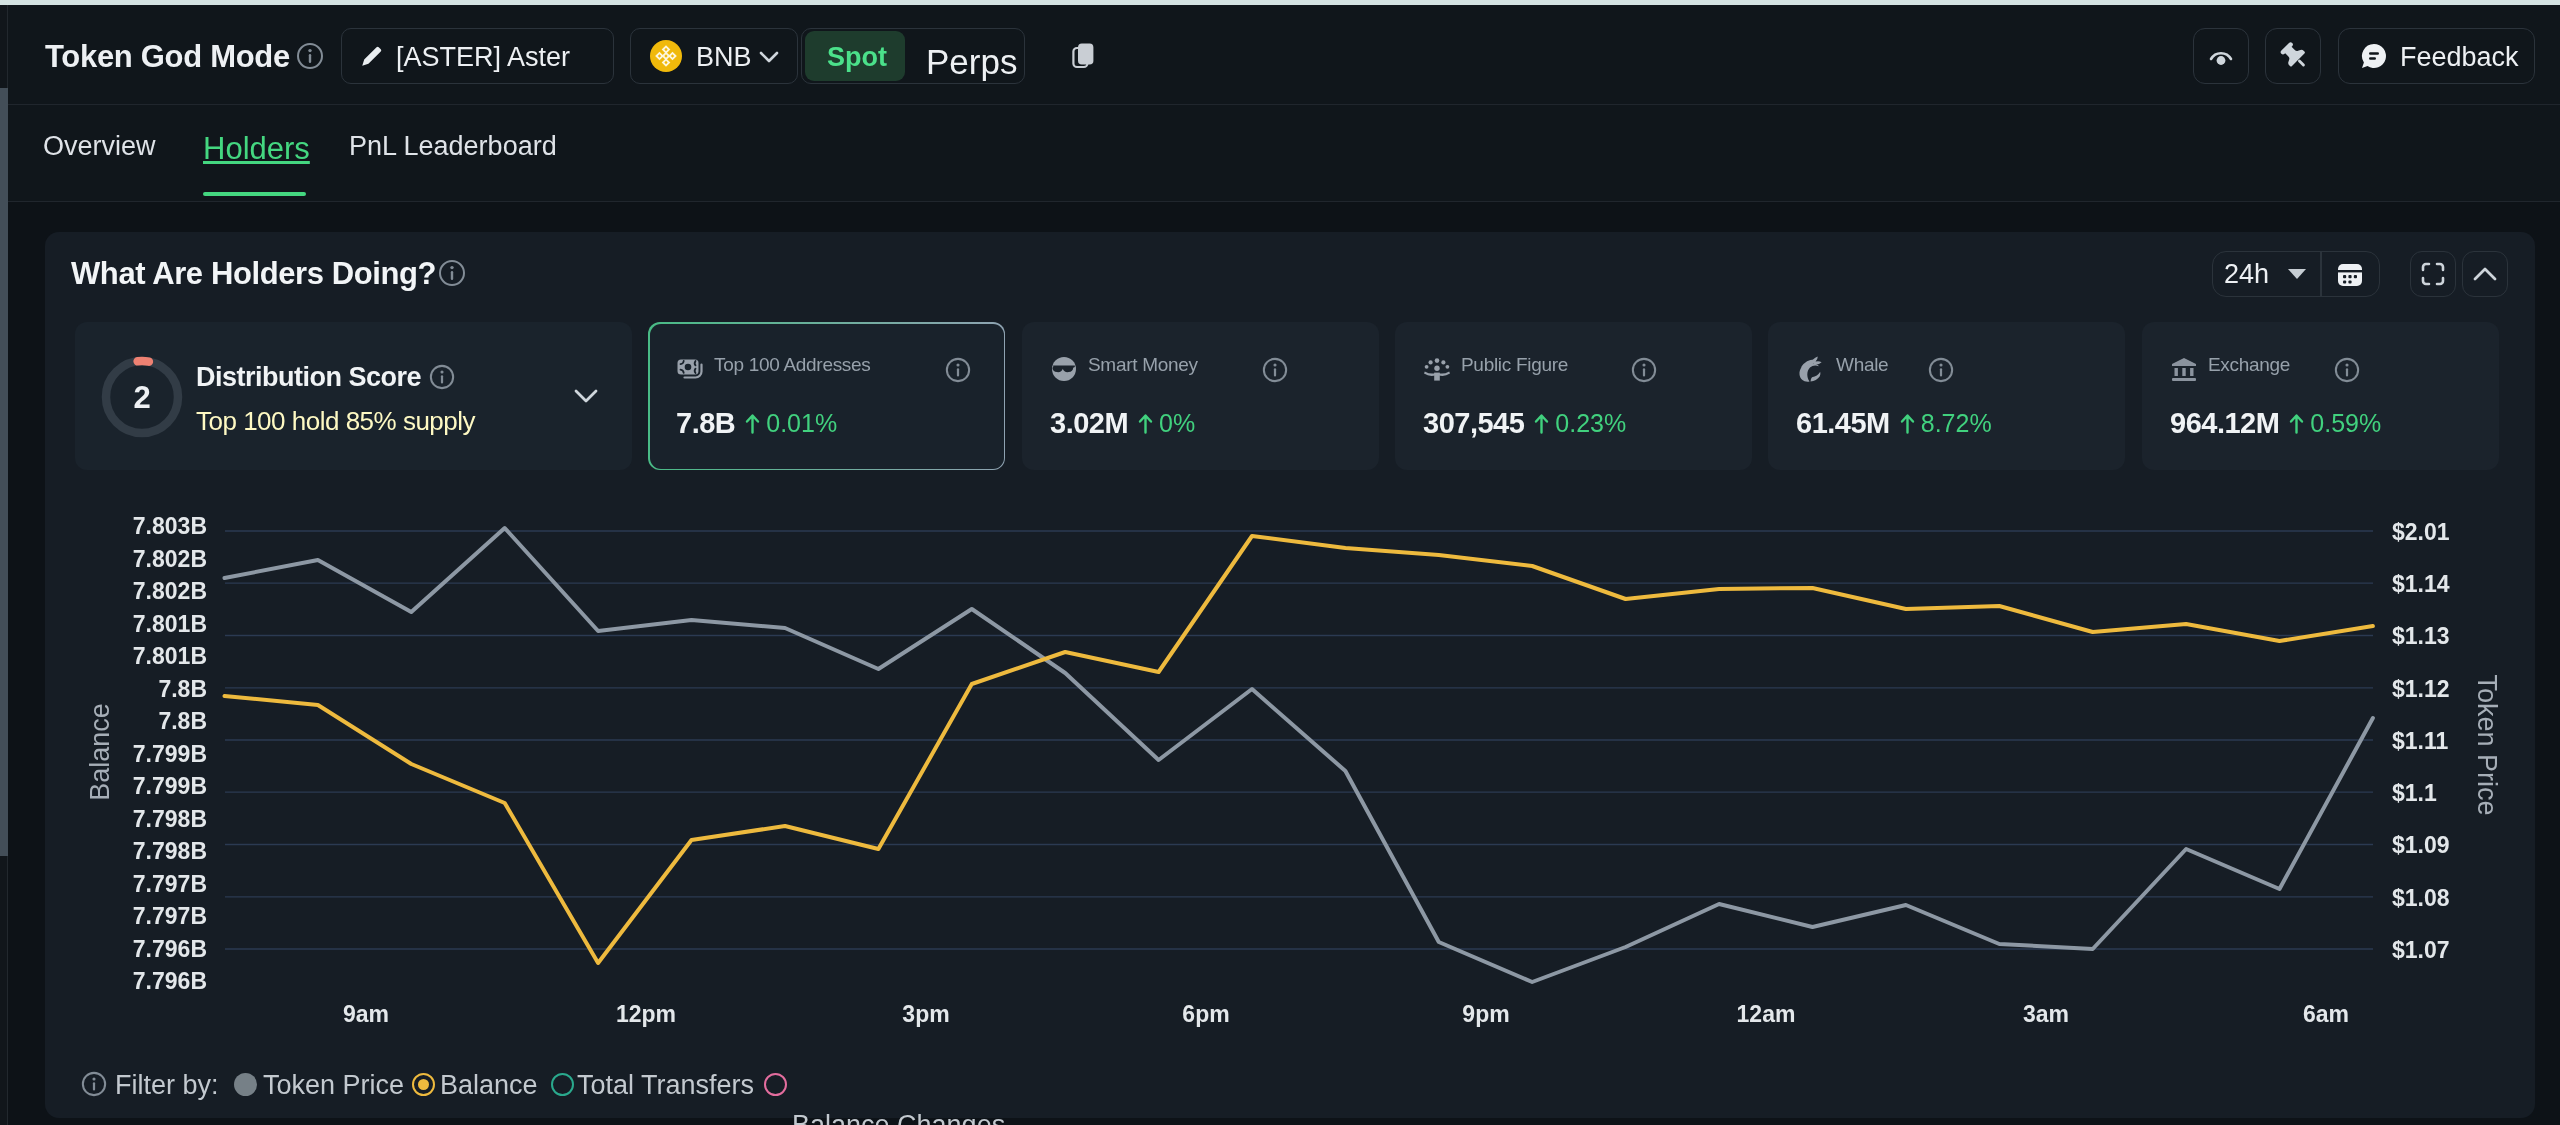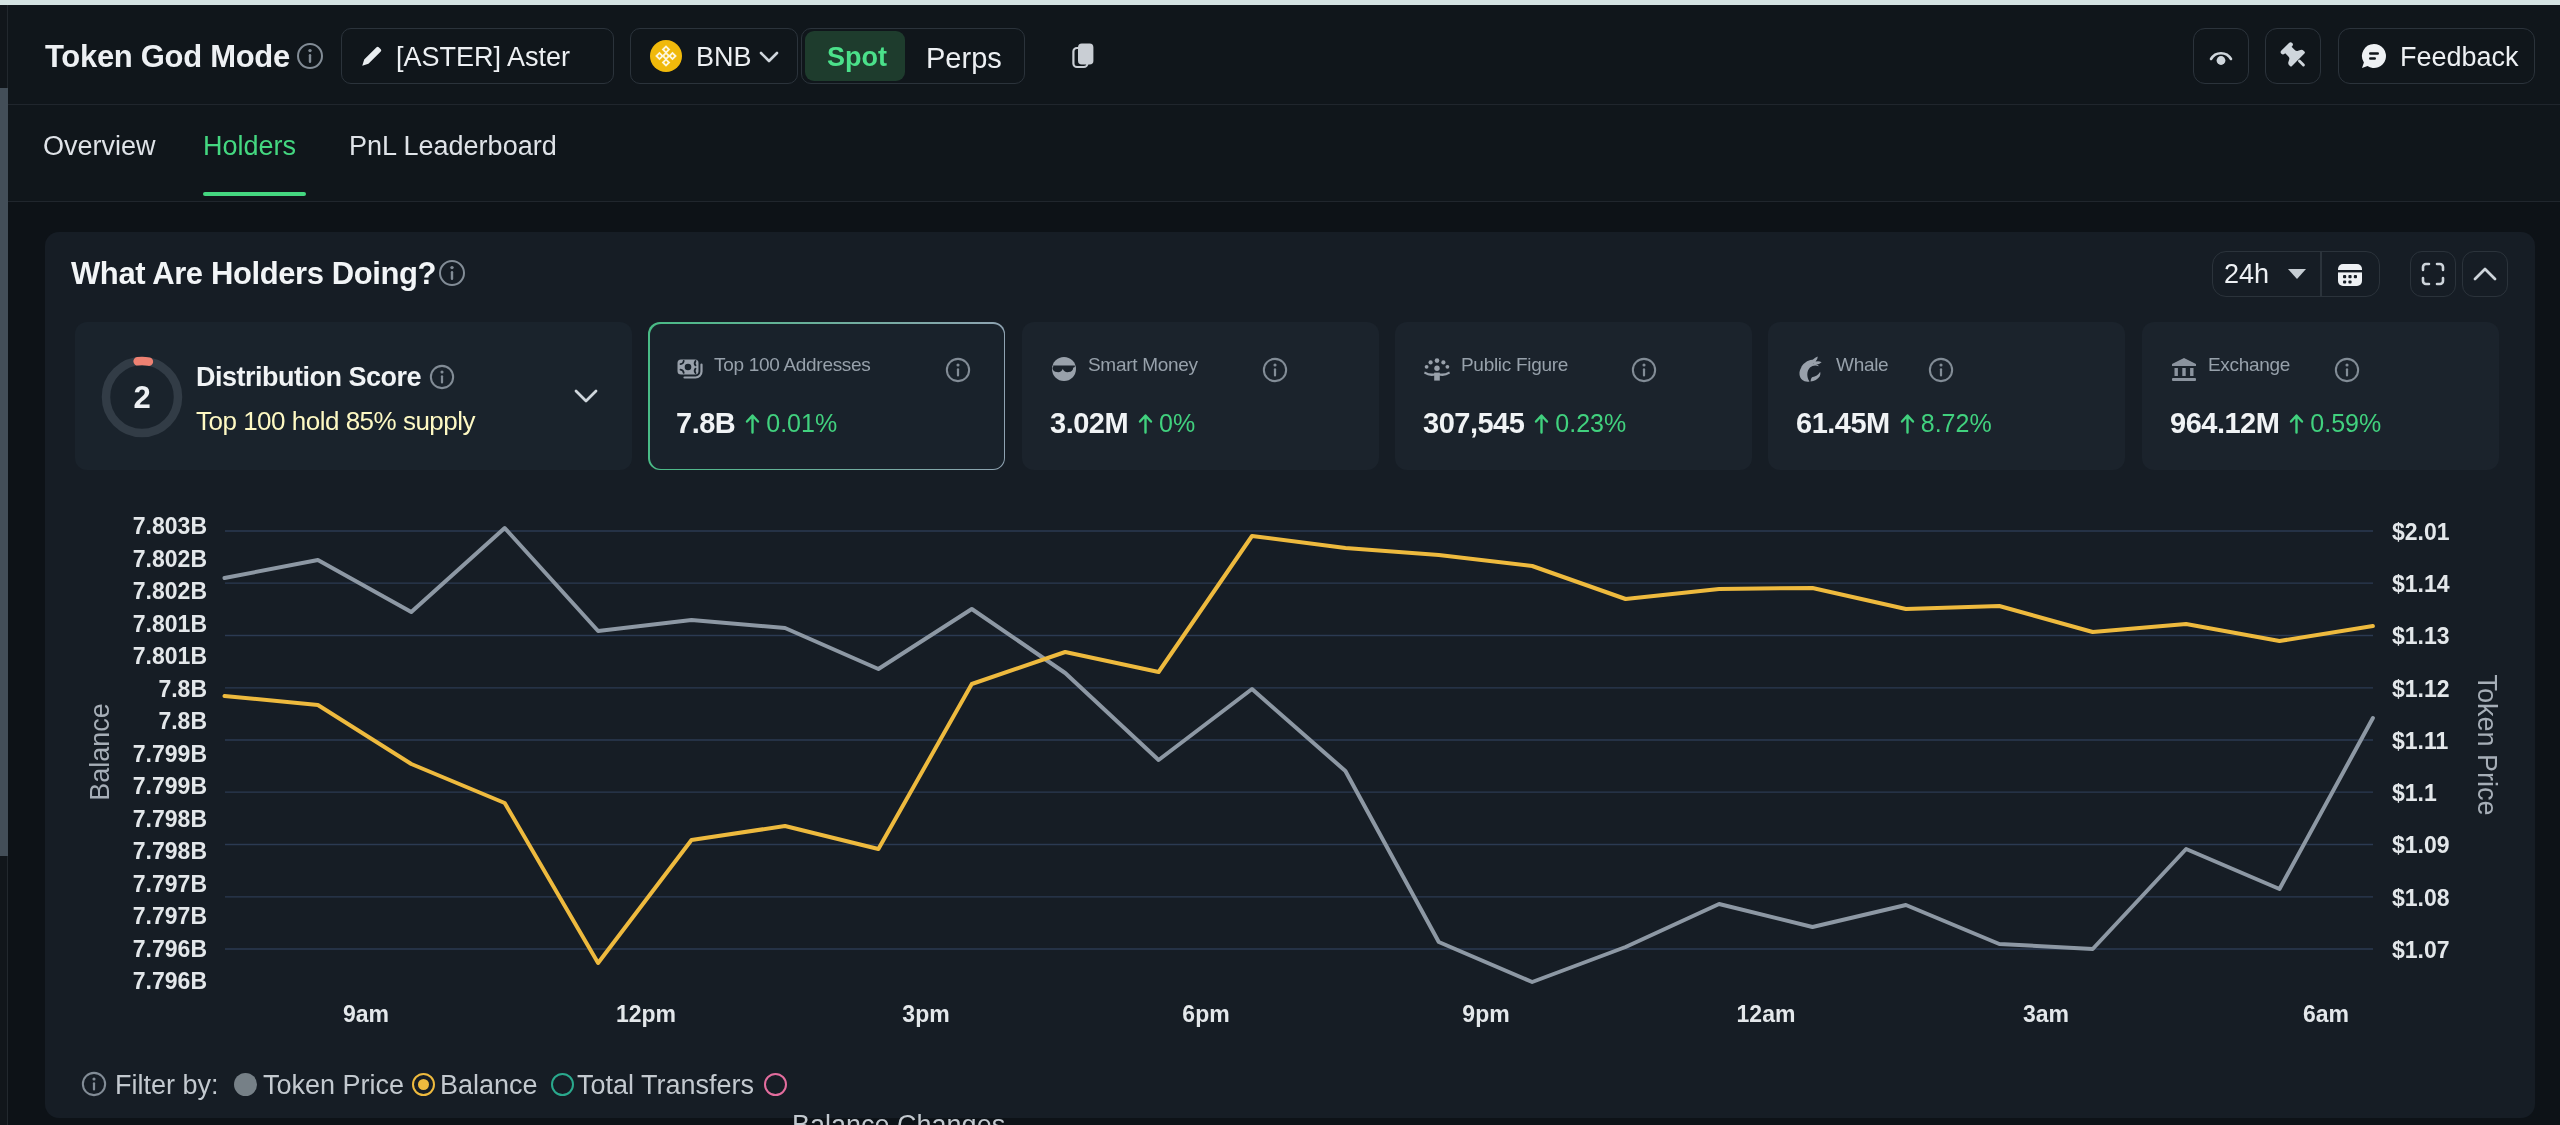--- a/index.html
+++ b/index.html
@@ -53,21 +53,21 @@
     </g>
   </svg>
   <div class="abs white" style="left:696px;top:42px;font-size:27px;">BNB</div>
   <svg class="ic" width="20" height="12" viewBox="0 0 20 12" style="left:759px;top:51px;">
     <path d="M2 2l8 8 8-8" fill="none" stroke="#cfd6dc" stroke-width="2.6" stroke-linecap="round" stroke-linejoin="round"></path>
   </svg>
 
   <div class="btn" style="left:801px;top:28px;width:224px;height:56px;"></div>
   <div class="abs" style="left:805px;top:31px;width:100px;height:50px;background:#1e3c2d;border-radius:9px;"></div>
   <div class="abs" style="left:827px;top:42px;font-size:27px;font-weight:bold;color:#4be08a;">Spot</div>
-  <div class="abs white" style="left:926px;top:42px;font-size:29px;">Perps</div>
+  <div class="abs white" style="left:926px;top:42px;font-size:35px;">Perps</div>
 
   <svg class="ic" width="25" height="28" viewBox="0 0 25 28" style="left:1071px;top:42px;">
     <rect x="2.4" y="6" width="14" height="19" rx="3.6" fill="none" stroke="#c9ced4" stroke-width="2.2"></rect>
     <rect x="7" y="1.6" width="15.4" height="21" rx="3.8" fill="#c9ced4"></rect>
   </svg>
 
   <div class="btn" style="left:2193px;top:28px;width:56px;height:56px;border-radius:12px;"></div>
   <svg class="ic" width="34" height="34" viewBox="0 0 34 34" style="left:2204px;top:39px;">
     <path d="M7 20a11.5 11.5 0 0 1 20 0" fill="none" stroke="#cfd6dc" stroke-width="2.6" stroke-linecap="round"></path>
     <circle cx="17" cy="21.5" r="4.4" fill="#cfd6dc"></circle>
@@ -81,21 +81,21 @@
   </svg>
   <div class="btn" style="left:2338px;top:28px;width:197px;height:56px;border-radius:12px;"></div>
   <svg class="ic" width="32" height="32" viewBox="0 0 32 32" style="left:2358px;top:40px;">
     <path d="M16 4a12 12 0 1 1-6.5 22.1L4 28l1.9-5.5A12 12 0 0 1 16 4z" fill="#eef1f4"></path>
     <rect x="11" y="12.2" width="10" height="2.6" rx="1.3" fill="#10161b"></rect>
     <rect x="11" y="17.2" width="7" height="2.6" rx="1.3" fill="#10161b"></rect>
   </svg>
   <div class="abs white" style="left:2400px;top:42px;font-size:27px;">Feedback</div>
 
   <div class="abs" style="left:43px;top:131px;font-size:27px;color:#dfe3e8;">Overview</div>
-  <div class="abs" style="left:203px;top:131px;font-size:27px;color:#44d780;font-weight:500;">Holders</div>
+  <div class="abs" style="left:203px;top:131px;font-size:31px;color:#44d780;font-weight:500;text-decoration:underline;">Holders</div>
   <div class="abs" style="left:203px;top:192px;width:103px;height:4px;background:#44d780;border-radius:2px;"></div>
   <div class="abs" style="left:349px;top:131px;font-size:27px;color:#dfe3e8;">PnL Leaderboard</div>
 
   <div class="abs" style="left:45px;top:232px;width:2490px;height:886px;background:#161d25;border-radius:14px;"></div>
 
   <div class="abs" style="left:71px;top:256px;font-size:31px;font-weight:bold;color:#f2f5f7;letter-spacing:-0.4px;">What Are Holders Doing?</div>
   <svg class="ic" width="28" height="28" viewBox="0 0 28 28" style="left:438px;top:259px;">
     <circle cx="14" cy="14" r="12" fill="none" stroke="#828c96" stroke-width="2"></circle>
     <circle cx="14" cy="8.6" r="1.7" fill="#828c96"></circle>
     <rect x="12.8" y="12" width="2.4" height="9" rx="1.2" fill="#828c96"></rect>

